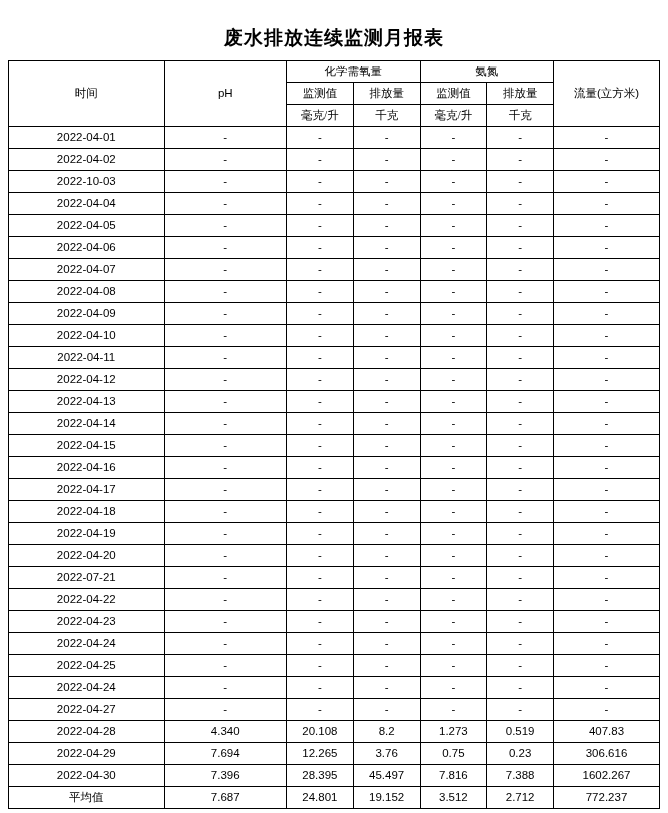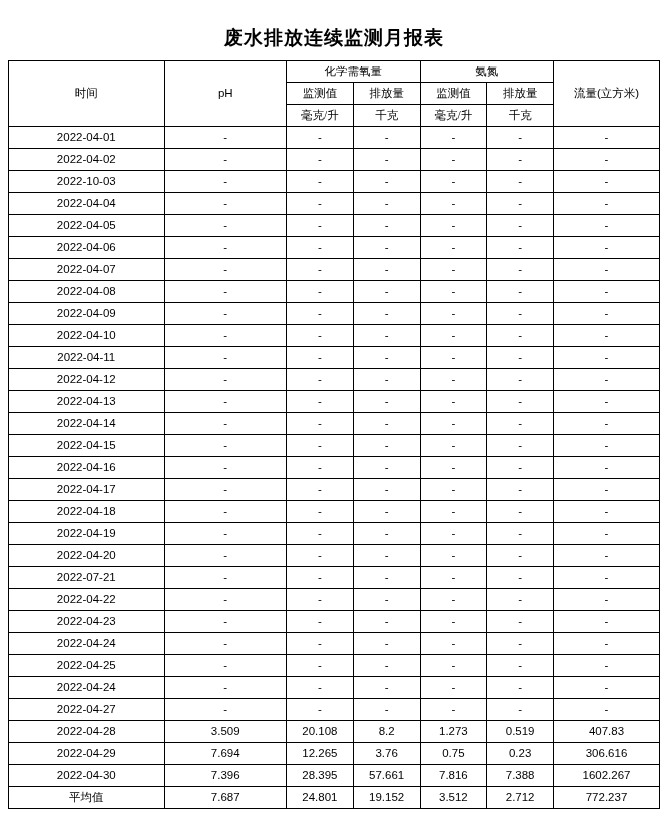--- a/index.html
+++ b/index.html
@@ -337,41 +337,41 @@
           <td>2022-04-27</td>
           <td>-</td>
           <td>-</td>
           <td>-</td>
           <td>-</td>
           <td>-</td>
           <td>-</td>
         </tr>
         <tr>
           <td>2022-04-28</td>
-          <td>3.509</td>
+          <td>4.340</td>
           <td>20.108</td>
           <td>8.2</td>
           <td>1.273</td>
           <td>0.519</td>
           <td>407.83</td>
         </tr>
         <tr>
           <td>2022-04-29</td>
           <td>7.694</td>
           <td>12.265</td>
           <td>3.76</td>
           <td>0.75</td>
           <td>0.23</td>
           <td>306.616</td>
         </tr>
         <tr>
           <td>2022-04-30</td>
           <td>7.396</td>
           <td>28.395</td>
-          <td>57.661</td>
+          <td>45.497</td>
           <td>7.816</td>
           <td>7.388</td>
           <td>1602.267</td>
         </tr>
         <tr>
           <td>平均值</td>
           <td>7.687</td>
           <td>24.801</td>
           <td>19.152</td>
           <td>3.512</td>

